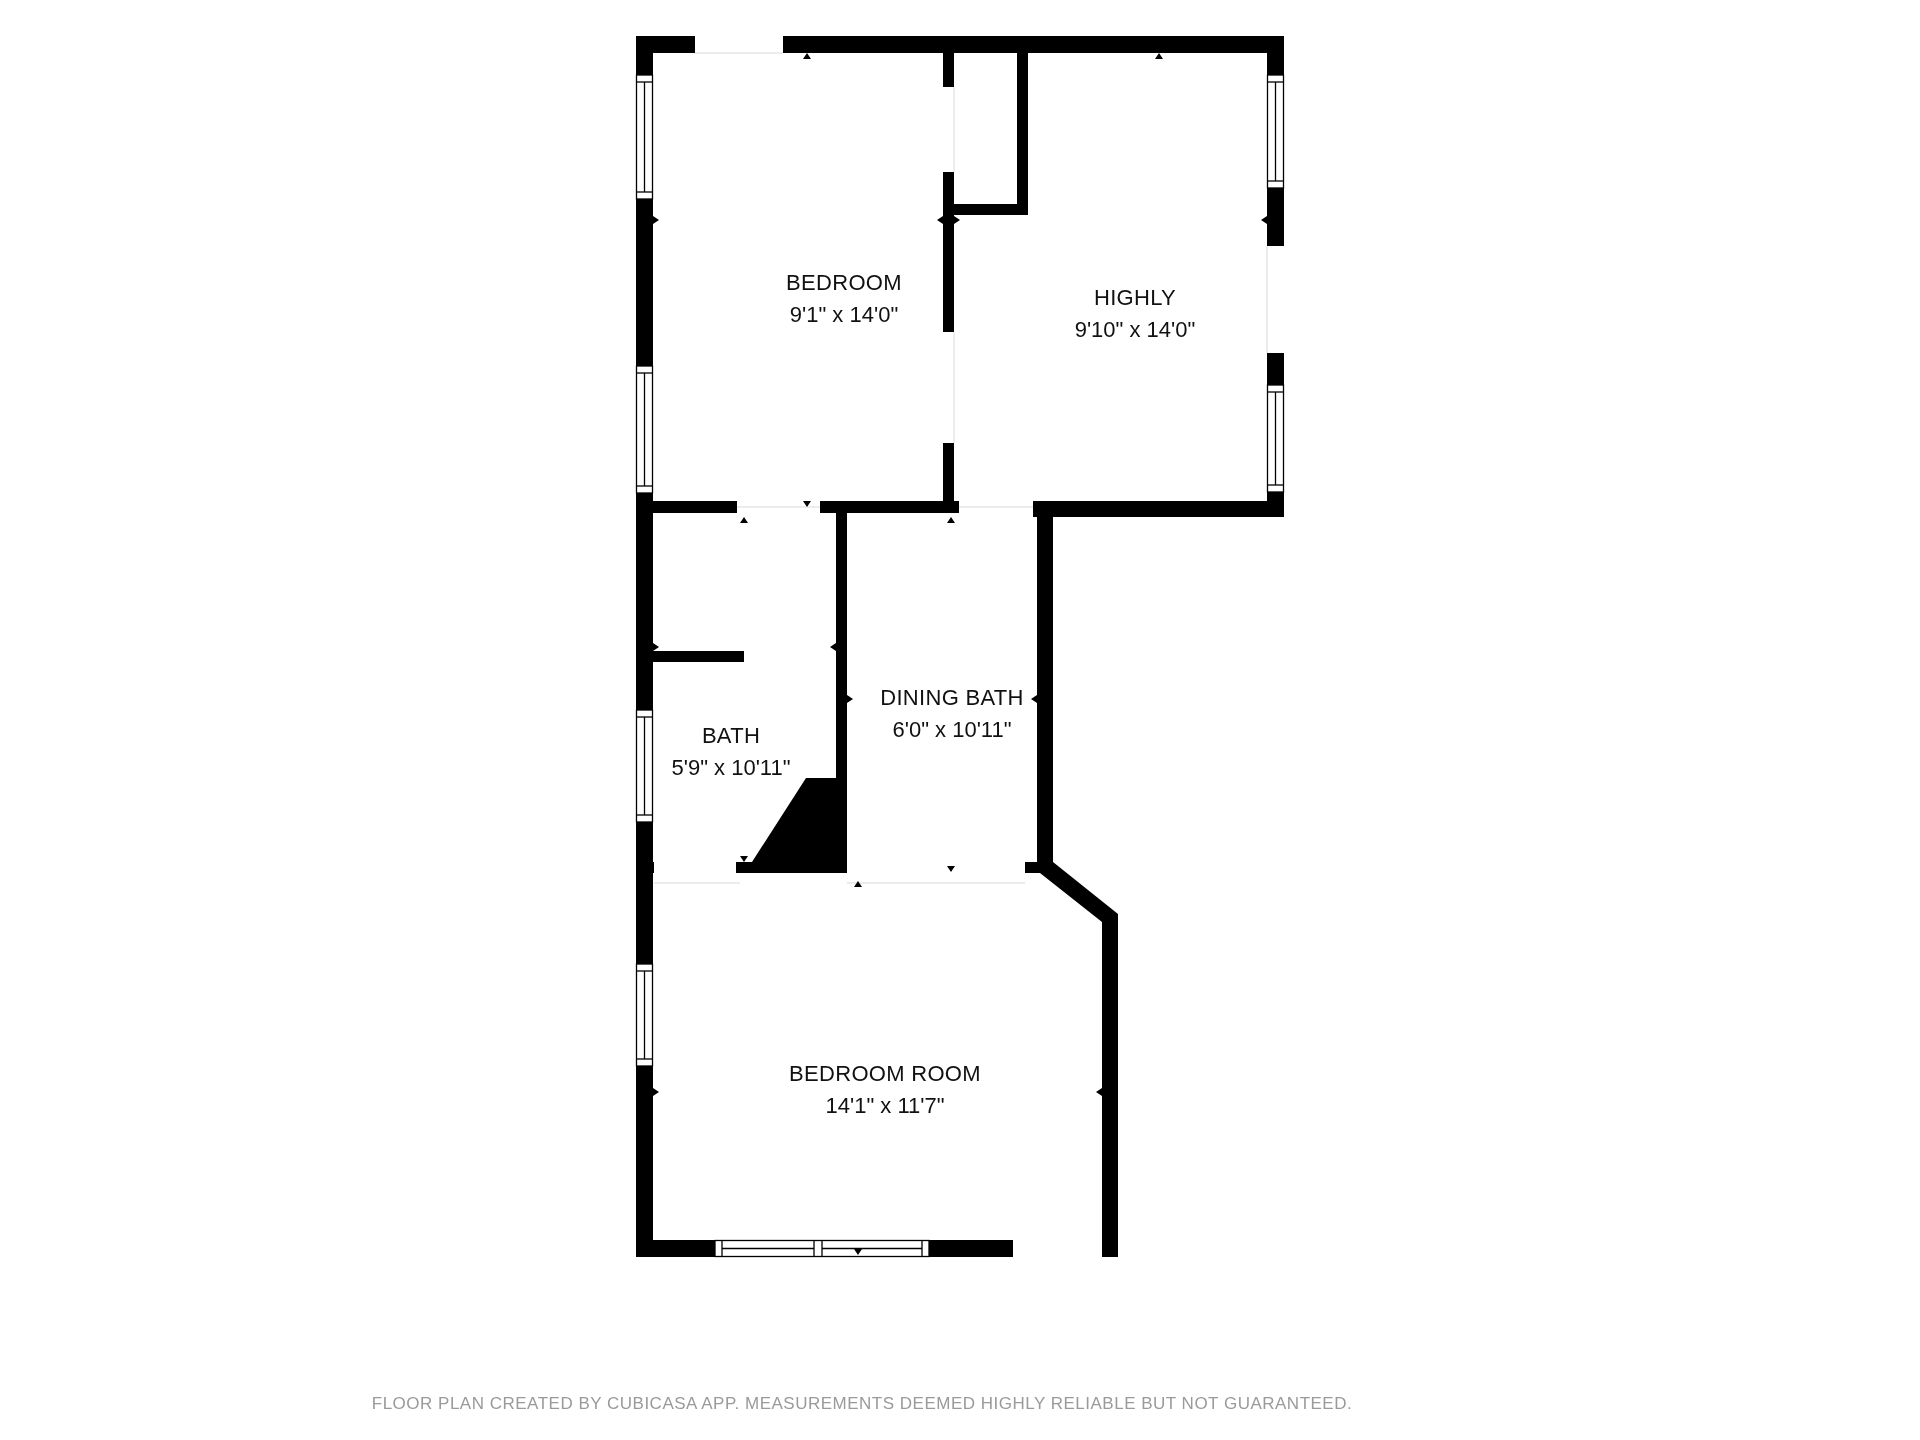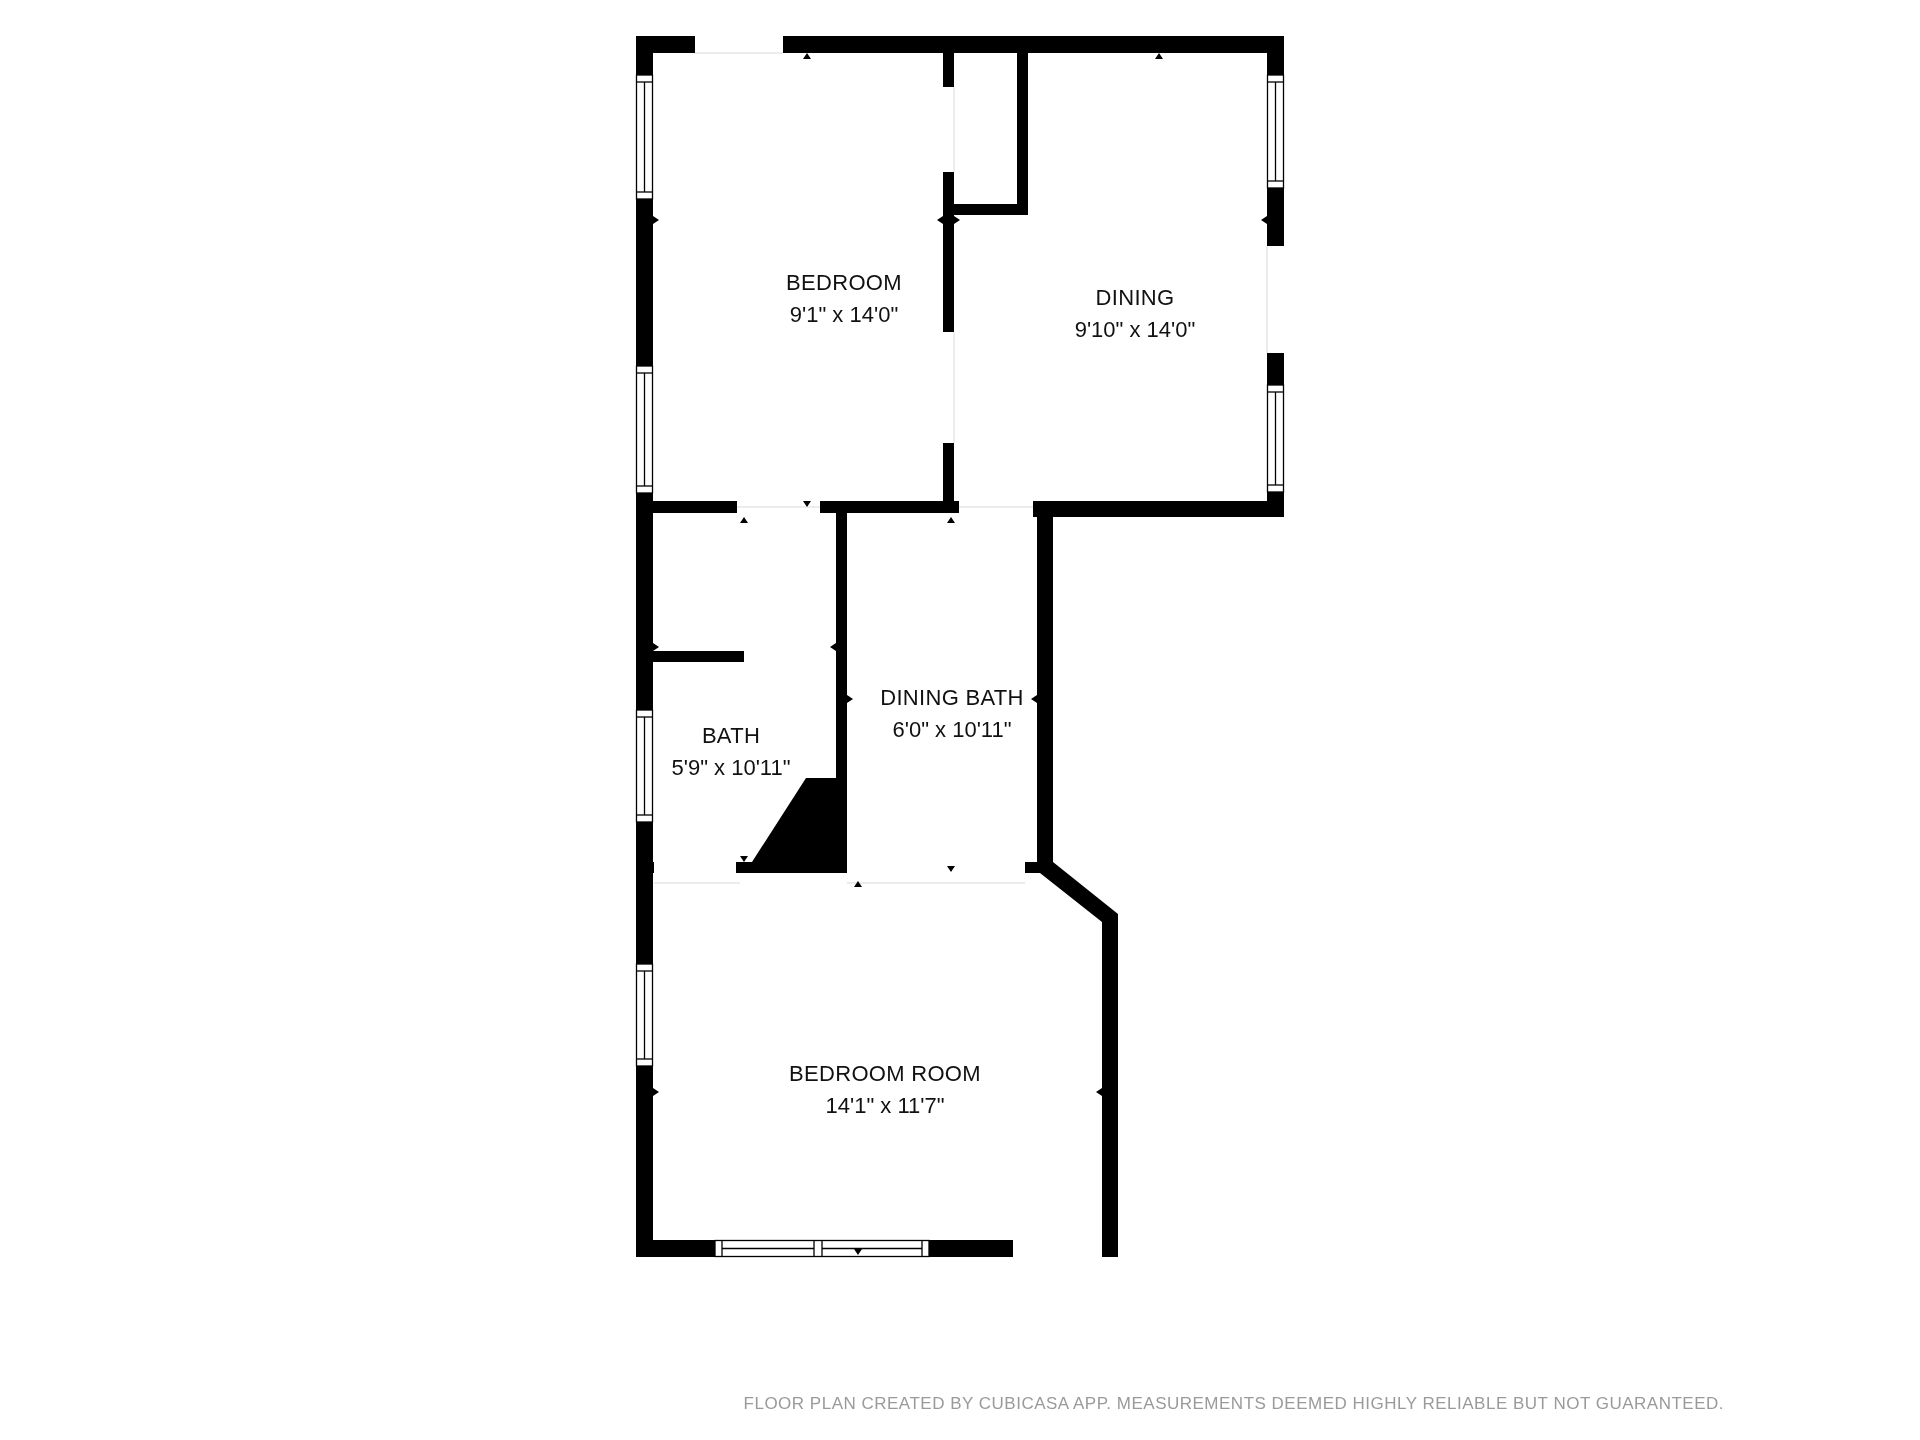--- a/index.html
+++ b/index.html
@@ -1,21 +1,21 @@
 <!DOCTYPE html>
 <html><head>
 <meta charset="utf-8">
 <style>
   html, body { margin:0; padding:0; background:#ffffff; }
   body { width:1920px; height:1440px; position:relative; overflow:hidden; font-family:"Liberation Sans", sans-serif; }
   #plan { position:absolute; left:0; top:0; }
   .room-label { position:absolute; text-align:center; color:#111; font-size:22px; line-height:32px; white-space:nowrap; transform:translateX(-50%); }
   .room-label .name { display:block; letter-spacing:0.3px; }
   .room-label .dims { display:block; }
-  #footer { position:absolute; left:0; width:1724px; top:1394px; text-align:right; color:#9a9a9a; font-size:17px; letter-spacing:0.5px; }
+  #footer { position:absolute; left:0; width:1724px; top:1394px; text-align:center; color:#9a9a9a; font-size:17px; letter-spacing:0.5px; }
 </style>
 </head>
 <body>
 
 <svg id="plan" width="1920" height="1440" viewBox="0 0 1920 1440" xmlns="http://www.w3.org/2000/svg">
   <g fill="#000">
 
     <rect x="636" y="36" width="59" height="17"></rect>
     <rect x="783" y="36" width="501" height="17"></rect>
 
@@ -132,21 +132,21 @@
     <polygon points="653,1088 653,1096 659,1092"></polygon>
     <polygon points="1102,1088 1102,1096 1096,1092"></polygon>
   </g>
 </svg>
 
 <div class="room-label" style="left:807px; top:267px;margin-left:37px;">
   <span class="name">BEDROOM</span>
   <span class="dims">9'1" x 14'0"</span>
 </div>
 <div class="room-label" style="left:1135px; top:282px;">
-  <span class="name">DINING</span>
+  <span class="name">HIGHLY</span>
   <span class="dims">9'10" x 14'0"</span>
 </div>
 <div class="room-label" style="left:731px; top:684px;margin-top:36px;">
   <span class="name">BATH</span>
   <span class="dims">5'9" x 10'11"</span>
 </div>
 <div class="room-label" style="left:952px; top:682px;">
   <span class="name">DINING BATH</span>
   <span class="dims">6'0" x 10'11"</span>
 </div>

